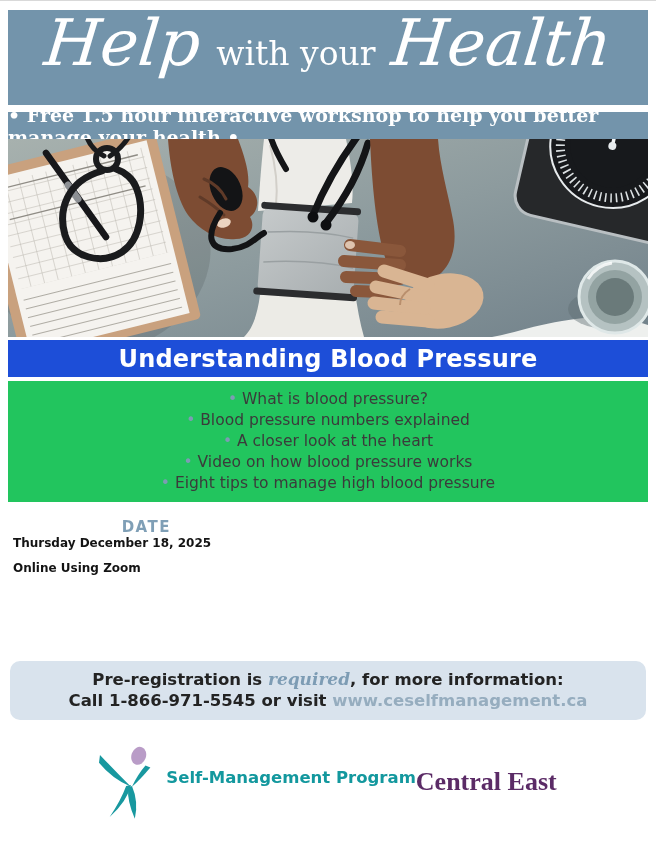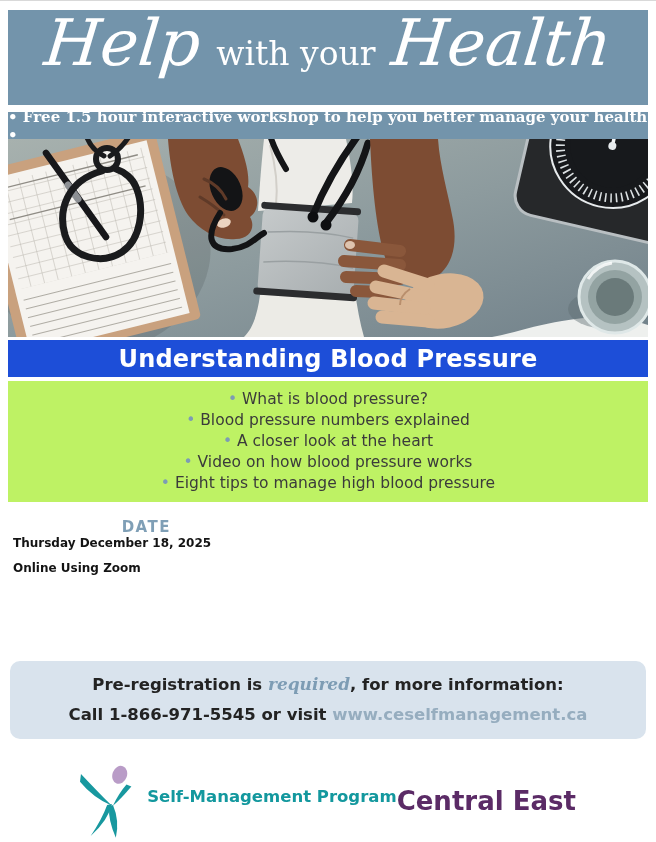--- a/index.html
+++ b/index.html
@@ -19,66 +19,66 @@
     font-family:"DejaVu Serif","Liberation Serif",serif;font-style:italic;
     font-size:64px;line-height:95px;transform:skewX(-6deg);
   }
   .connector-word{
     font-family:"DejaVu Serif","Liberation Serif",serif;
     font-size:33px;line-height:95px;
   }
   .sub-banner{
     margin:7px 8px 0;height:27px;background:#7394ab;color:#ffffff;
     display:flex;align-items:center;justify-content:center;
-    font-family:"DejaVu Serif","Liberation Serif",serif;font-weight:bold;font-size:15px;
+    font-family:"DejaVu Serif","Liberation Serif",serif;font-weight:bold;font-size:19px;
   }
 
   
   .photo{margin:0 8px;height:198px;background:#8d9b9e;overflow:hidden;}
   .photo svg{display:block;width:100%;height:100%;}
 
   
   .title-bar{
     margin:3px 8px 0;height:37px;background:#1d4ed8;color:#ffffff;
     display:flex;align-items:center;justify-content:center;
     font-weight:bold;font-size:24px;letter-spacing:0.2px;
   }
 
   
-  .topics{margin:4px 8px 0;background:#bef264;padding:8px 0 8px;text-align:center;}
+  .topics{margin:4px 8px 0;background:#22c55e;padding:8px 0 8px;text-align:center;}
   .topics ul{margin:0;padding:0;list-style:none;}
   .topics li{font-size:15.5px;line-height:21px;color:#3b3b3b;}
   .topics li::before{content:"• ";color:#7d9cb4;font-size:15.5px;}
 
   
   .details{margin-top:16px;}
   .detail-row{display:flex;align-items:baseline;margin-bottom:11px;flex-direction:column;}
   .detail-label{
     width:158px;text-align:right;color:#7f9fb6;font-weight:bold;
     font-size:15px;letter-spacing:1.5px;flex:none;
   }
   .detail-value{margin-left:13px;font-weight:bold;font-size:12px;color:#141414;}
 
   
   .reg-box{
     margin:86px 10px 0;border-radius:10px;background:#d9e3ed;
     text-align:center;padding:8px 10px 9px;
-    font-weight:bold;font-size:16.5px;color:#232323;line-height:30px;
+    font-weight:bold;font-size:16.5px;color:#232323;line-height:21px;
   }
   .reg-required{
     font-style:italic;color:#7d9cb4;
     font-family:"DejaVu Serif","Liberation Serif",serif;font-size:17px;
   }
   .reg-link{color:#96adbf;text-decoration:none;font-weight:bold;}
 
   
   .footer-logo{margin-top:25px;display:flex;justify-content:center;align-items:center;gap:5px;}
   .logo-text{display:flex;}
   .logo-program{color:#13989e;font-weight:bold;font-size:16.5px;line-height:19px;}
-  .logo-region{color:#5b2b66;font-weight:bold;font-size:26px;line-height:28px;}
+  .logo-region{color:#5b2b66;font-weight:bold;font-size:26px;line-height:28px;font-family:Liberation Serif, serif;}
 </style>
 </head>
 <body>
 
 <div class="top-line"></div>
 
 <div class="banner">
   <div class="banner-inner">
     <span class="script-word">Help</span>
     <span class="connector-word">with your</span>

